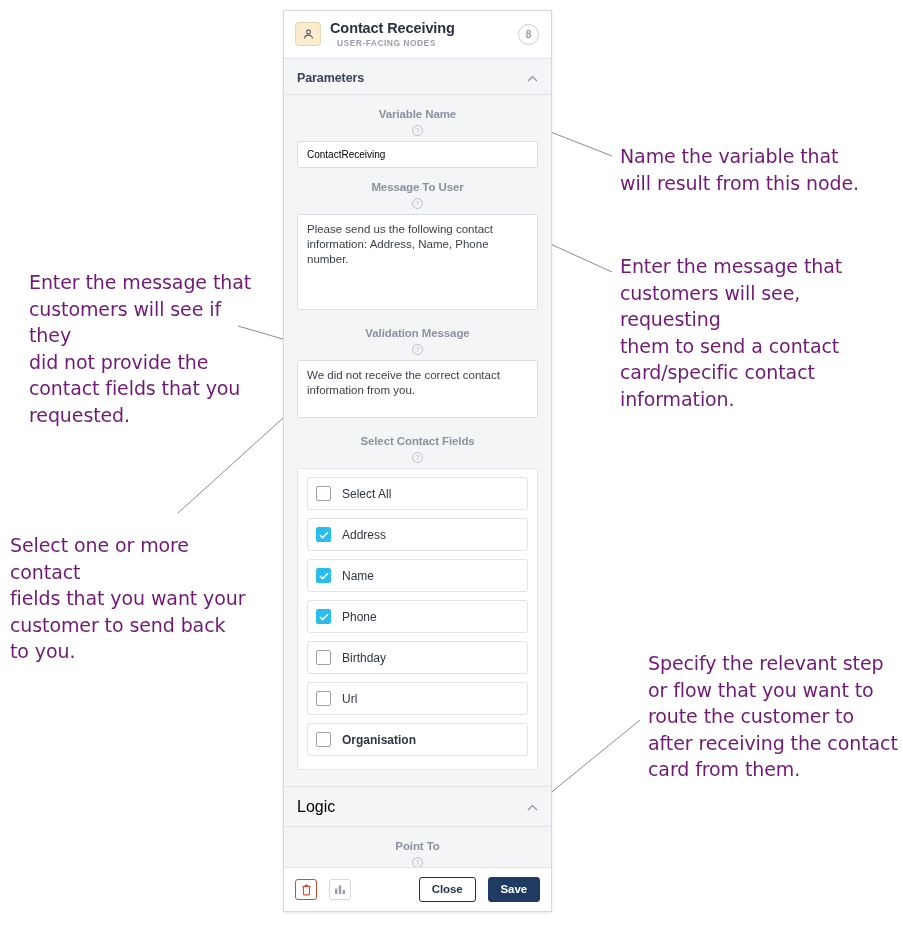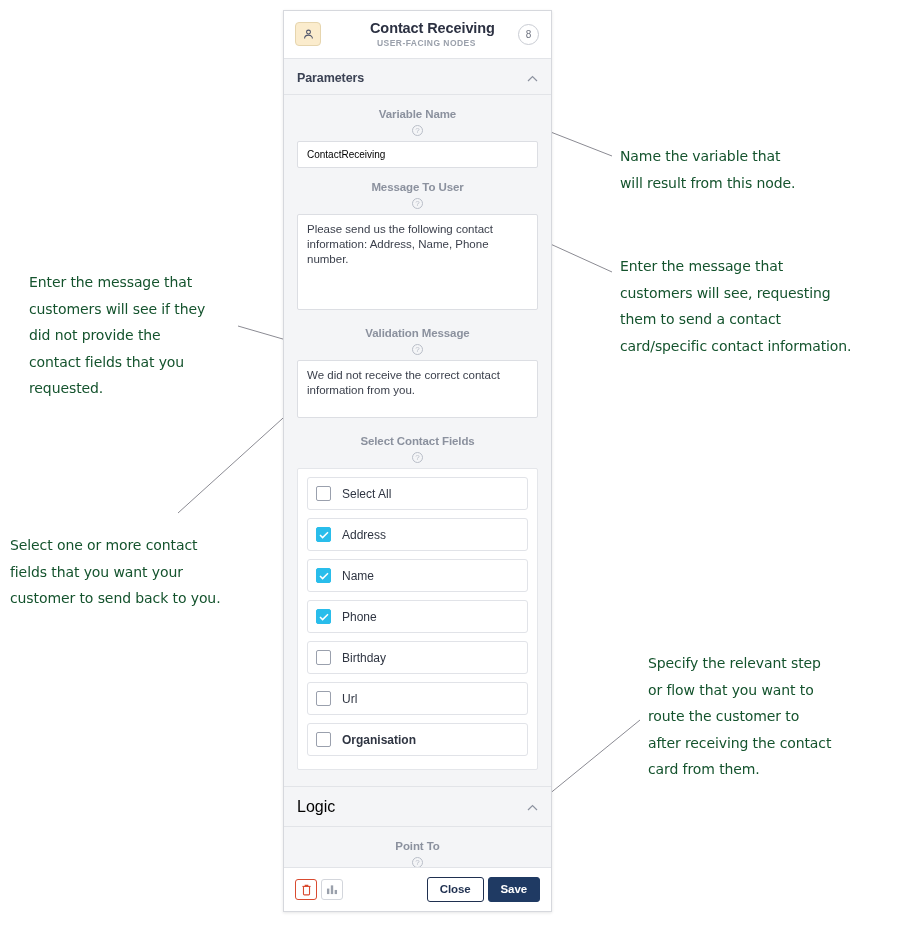--- a/index.html
+++ b/index.html
@@ -11,22 +11,22 @@
     overflow: hidden;
   }
   #stage { position: relative; width: 903px; height: 926px; }
 
   
   #lines { position: absolute; left: 0; top: 0; width: 903px; height: 926px; pointer-events: none; }
 
   
   .annot {
     position: absolute;
-    color: #14532d;
-    font-size: 14px;
+    color: #701a75;
+    font-size: 19px;
     line-height: 26.5px;
     font-family: "DejaVu Sans", sans-serif;
     white-space: pre-line;
     letter-spacing: -0.1px;
   }
 
   
   #panel {
     position: absolute;
     left: 283px; top: 10px;
@@ -46,21 +46,21 @@
     flex: none;
   }
   .node-icon {
     width: 26px; height: 24px;
     background: #fbeccd;
     border: 1px solid #e6d5ae;
     border-radius: 4px;
     display: flex; align-items: center; justify-content: center;
     flex: none;
   }
-  .header-text { flex: 1 1 auto; min-width: 0; margin-left: 40px; }
+  .header-text { flex: 1 1 auto; min-width: 0; }
   .node-title {
     font-size: 14.5px; font-weight: bold; color: #2c3142;
     line-height: 16px; letter-spacing: -0.1px;
   }
   .node-sub {
     font-size: 8.5px; font-weight: bold; color: #9aa0ab;
     letter-spacing: 0.45px; margin-top: 2px; padding-left: 7px;
   }
   .step-badge {
     width: 21px; height: 21px; border-radius: 50%;
@@ -154,21 +154,21 @@
   .branch-btn {
     width: 29px; height: 29px; background: #fff;
     border: 1px solid #dcdee3; border-radius: 3px;
     display: flex; align-items: center; justify-content: center; flex: none;
   }
 
   
   .panel-footer {
     flex: none; background: #fff;
     border-top: 1px solid #e2e4e8;
-    padding: 9px 11px; display: flex; align-items: center; gap: 4px;
+    padding: 9px 11px; display: flex; align-items: center; gap: 12px;
   }
   .icon-btn {
     width: 22px; height: 21px; border-radius: 3px;
     display: flex; align-items: center; justify-content: center; background: #fff;
   }
   .icon-btn.danger { border: 1px solid #d94b30; }
   .icon-btn.muted  { border: 1px solid #d3d6dc; }
   .spacer { flex: 1 1 auto; }
   .btn {
     font-size: 11.5px; font-weight: bold; border-radius: 3px;

